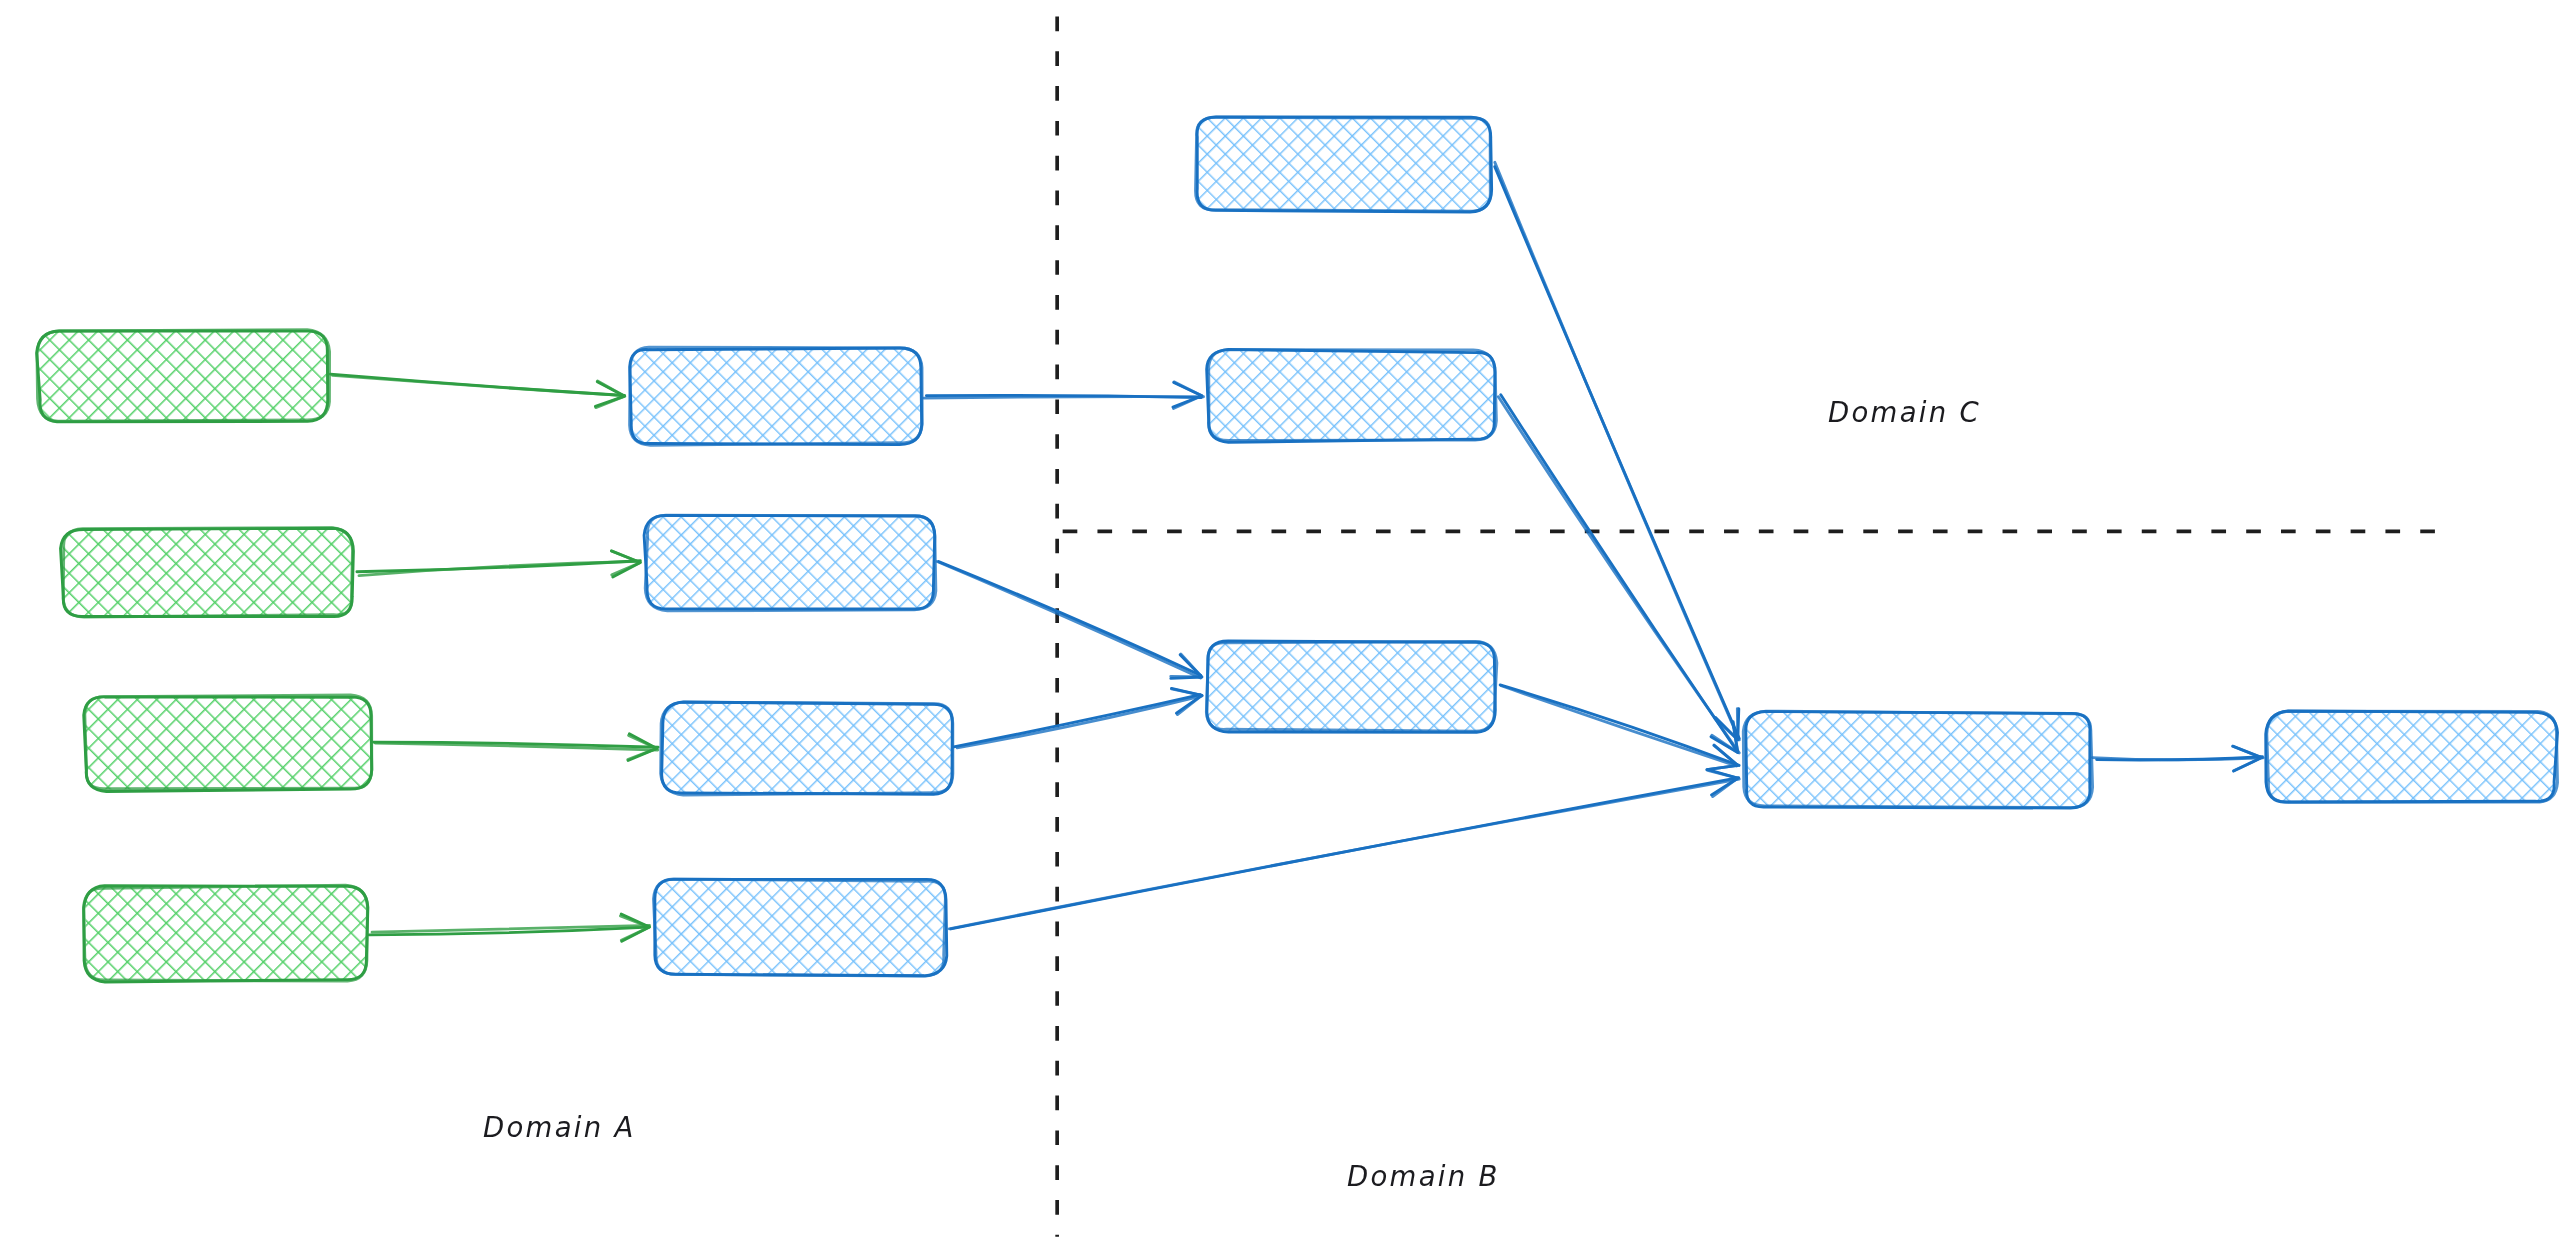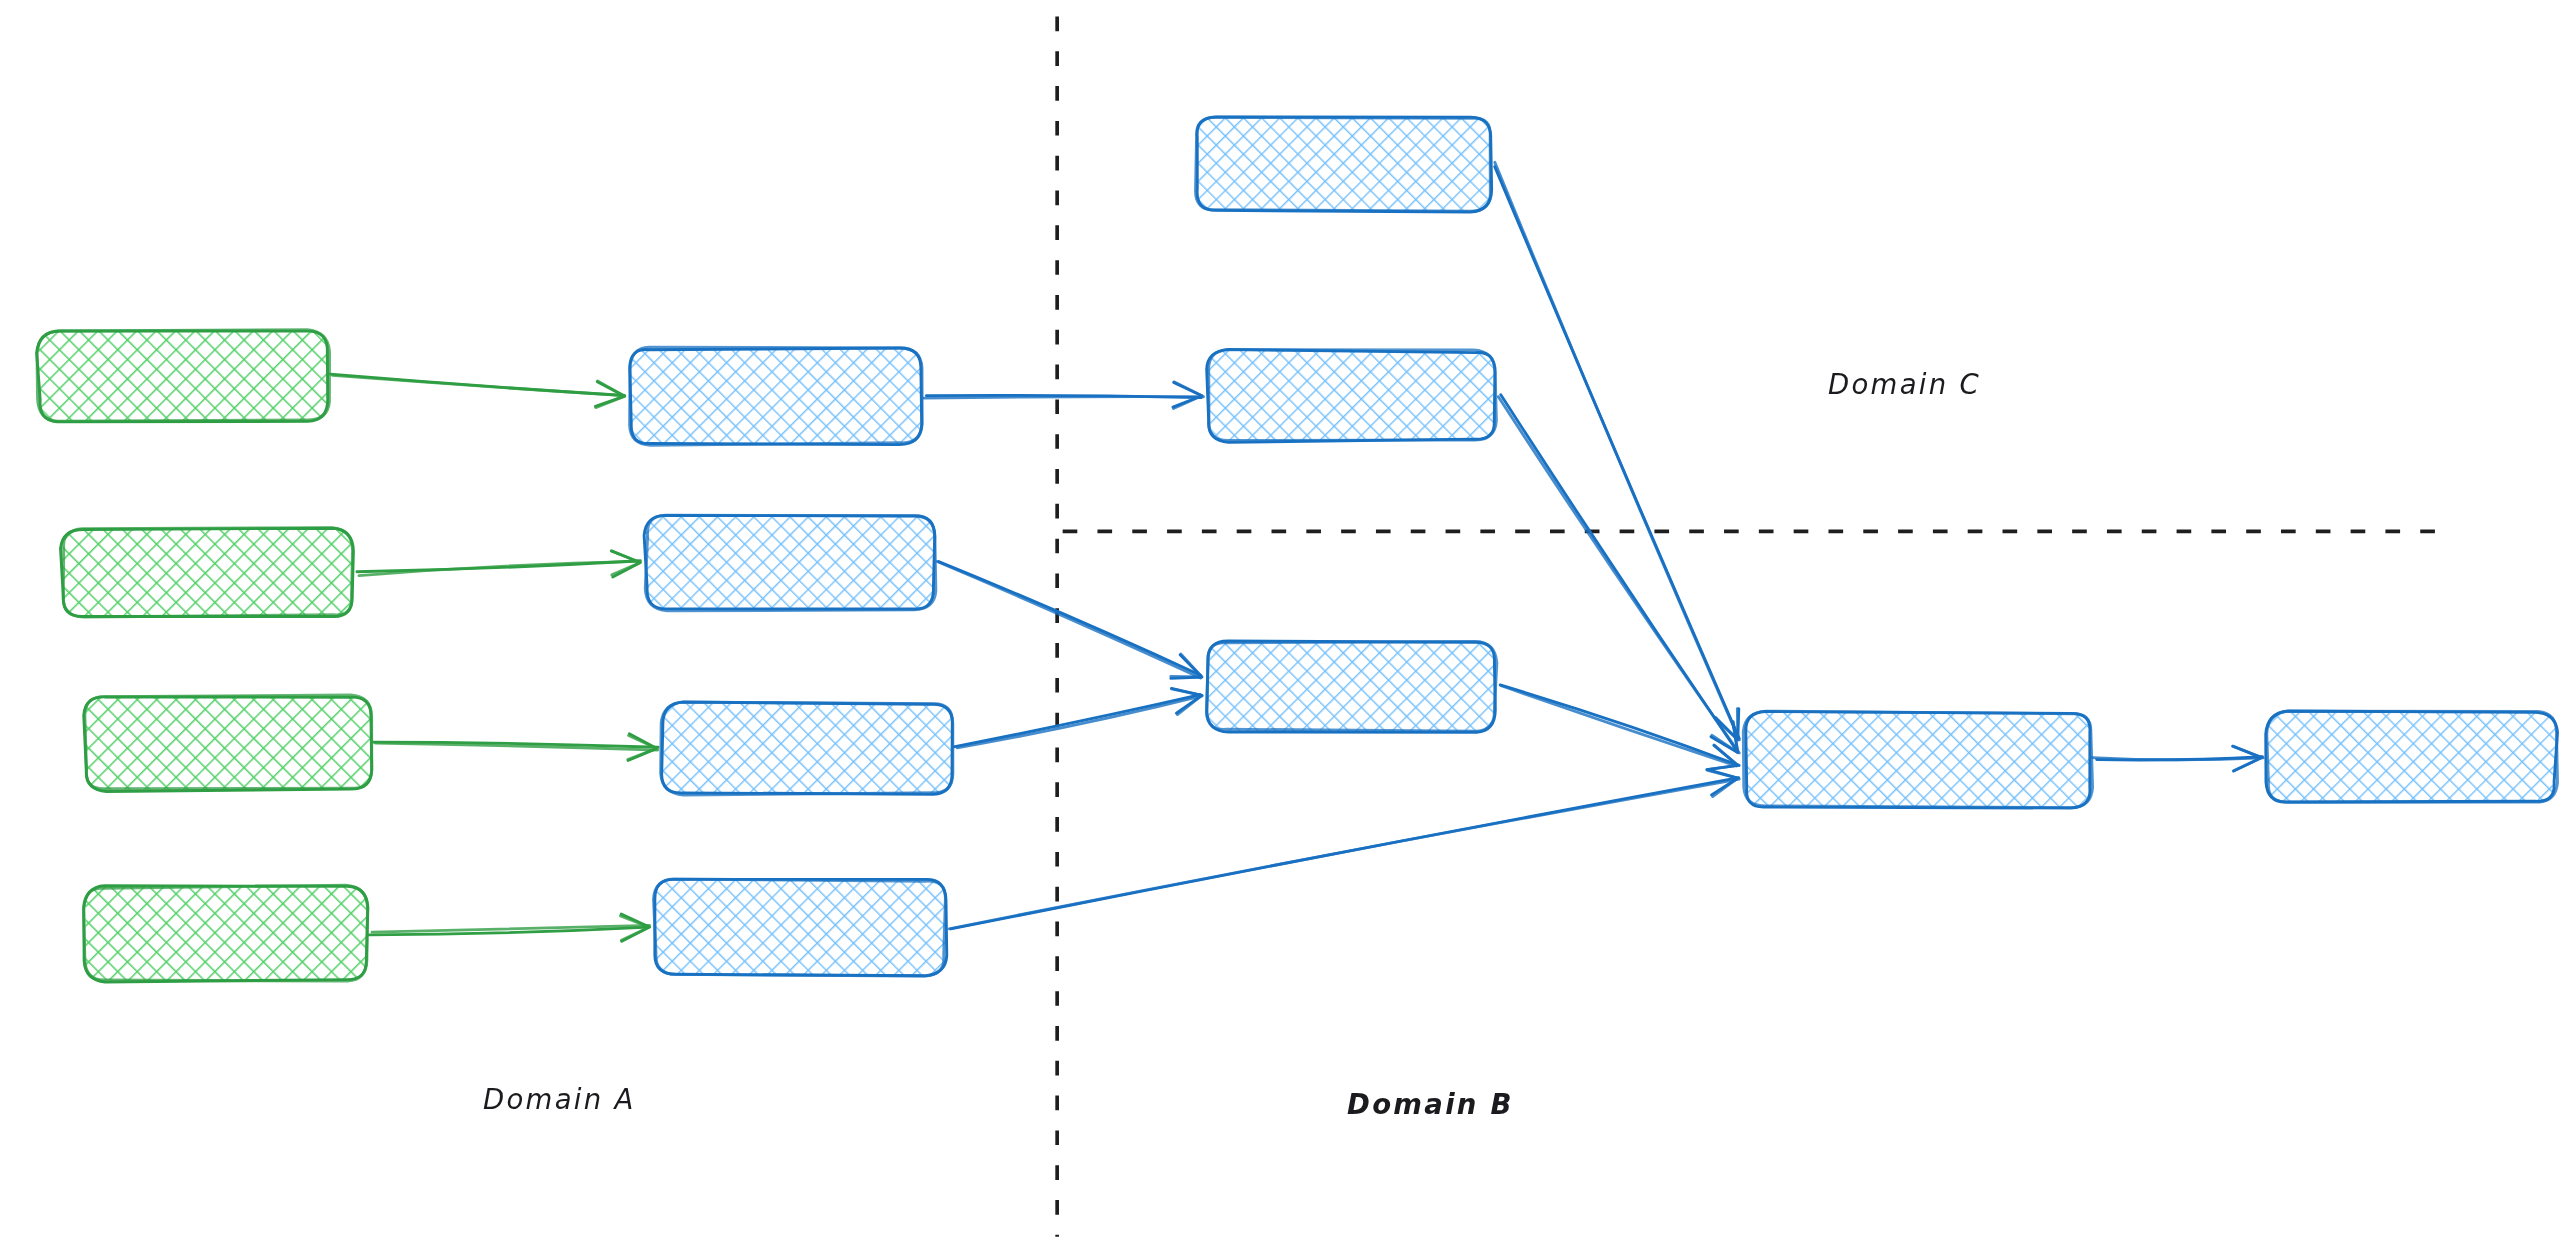--- a/index.html
+++ b/index.html
@@ -8,20 +8,21 @@
   #stage{position:relative;width:2576px;height:1255px;background:#fff;}
   #stage svg{position:absolute;inset:0;width:2576px;height:1255px;}
   .domain-label{
     position:absolute;
     font-family:"DejaVu Sans", sans-serif;
     font-size:27.5px;
     font-style:italic;
     letter-spacing:2.3px;
     color:#1b1b1f;
     white-space:nowrap;
+    margin-top:28px;
   }
 </style>
 </head>
 <body>
 
 <div id="stage">
 
   <svg id="art" viewBox="0 0 2812 1370" xmlns="http://www.w3.org/2000/svg">
     <defs>
       <pattern id="hatch-green" width="15" height="15" patternUnits="userSpaceOnUse" patternTransform="rotate(45)">
@@ -231,17 +232,17 @@
           </clipPath>
           <rect x="2475" y="778" width="315" height="98" fill="url(#hatch-blue)" clip-path="url(#clip-blue-final)"></rect>
           <rect x="2475" y="778" width="315" height="98" fill="url(#hatch-blue2)" clip-path="url(#clip-blue-final)"></rect>
           <path d="M 2497.99755134061 776.0895004002377 L 2766.5979776140302 777.6322655798867 Q 2790 778 2791.8086328580976 799.5523967212066 L 2788.0966383162886 853.8376921573654 Q 2790 876 2767.4825105033815 874.7399129671976 L 2495.575996471569 875.471110184677 Q 2475 876 2473.6244212836027 853.7813606997952 L 2473.3630984742194 801.4320720070973 Q 2475 778 2497.99755134061 776.0895004002377 Z" fill="none" stroke="#1971c2" stroke-width="3.2" stroke-linecap="round" stroke-linejoin="round" stroke-opacity="1"></path>
           <path d="M 2497.6018855310977 776.4579222081229 L 2769.907747676596 776.6456579240039 Q 2790 778 2790.700224481523 798.0993790244684 L 2791.8149750921875 854.3595953295007 Q 2790 876 2768.360109101981 875.5472466899082 L 2498.7407913487405 875.6640341030434 Q 2475 876 2476.3096401691437 855.7468157699332 L 2474.4637198913842 801.296478250064 Q 2475 778 2497.6018855310977 776.4579222081229 Z" fill="none" stroke="#1971c2" stroke-width="3.2" stroke-linecap="round" stroke-linejoin="round" stroke-opacity="0.75"></path>
         </g>
       </g>
   </svg>
 
   <div class="domain-label" id="lbl-a" style="left: 483px; top: 1083px;">Domain A</div>
-  <div class="domain-label" id="lbl-b" style="left: 1347px; top: 1088px; font-weight: bold;">Domain B</div>
+  <div class="domain-label" id="lbl-b" style="left: 1347px; top: 1132px;">Domain B</div>
   <div class="domain-label" id="lbl-c" style="left: 1828px; top: 368px;">Domain C</div>
 
 </div>
 
 
 </body></html>

